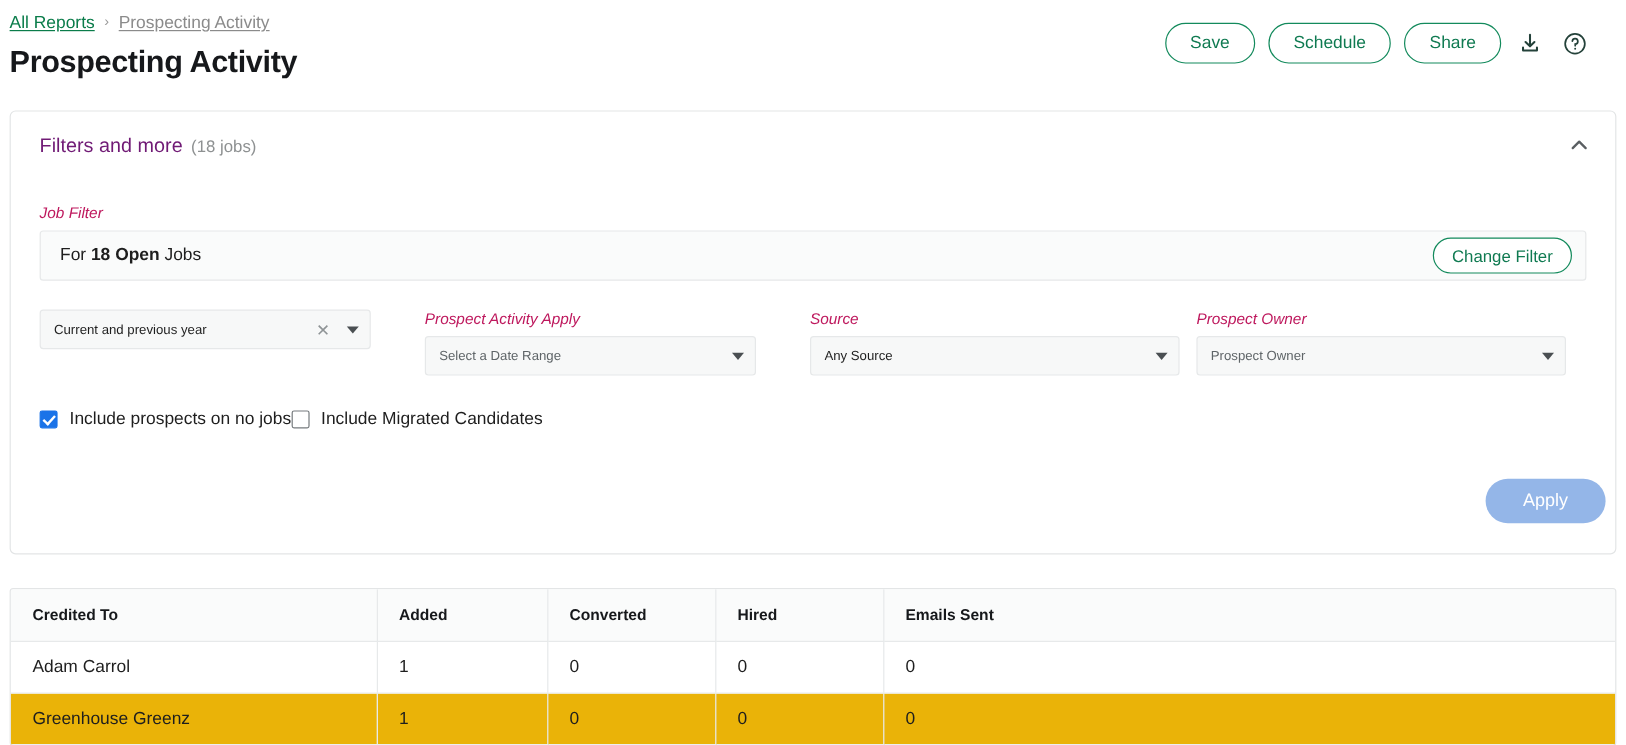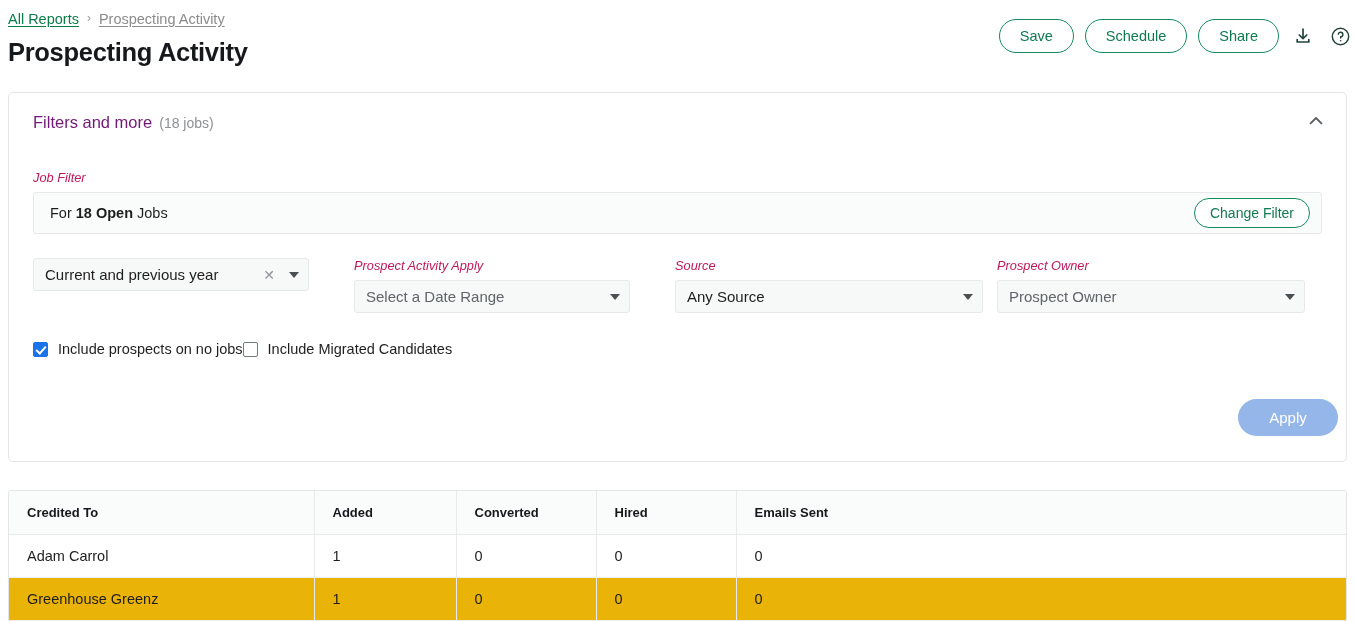--- a/index.html
+++ b/index.html
@@ -48,21 +48,21 @@
     font-weight: bold;
     letter-spacing: -0.3px;
     color: #16181b;
     margin: 6px 0 0 2px;
     line-height: 32px;
   }
 
   .header-actions {
     position: absolute;
     top: 19px;
-    right: 2px;
+    right: 30px;
     display: flex;
     align-items: center;
     gap: 11px;
   }
   .pill-btn {
     border: 1.3px solid #138a5c;
     color: #0f7a51;
     background: #ffffff;
     border-radius: 999px;
     font-size: 14.5px;
@@ -170,21 +170,21 @@
     border: 1px solid #e6e8e9;
     background: #f7f8f8;
     border-radius: 3px;
     display: flex;
     align-items: center;
     padding: 0 9px 0 11px;
     cursor: pointer;
     position: relative;
   }
   .select-value {
-    font-size: 15px;
+    font-size: 11px;
     color: #1e1e1e;
     flex: 1;
     white-space: nowrap;
     overflow: hidden;
   }
   .select-value.muted { color: #5f6568; }
   .clear-x {
     color: #8f9496;
     font-size: 14px;
     margin-right: 10px;

